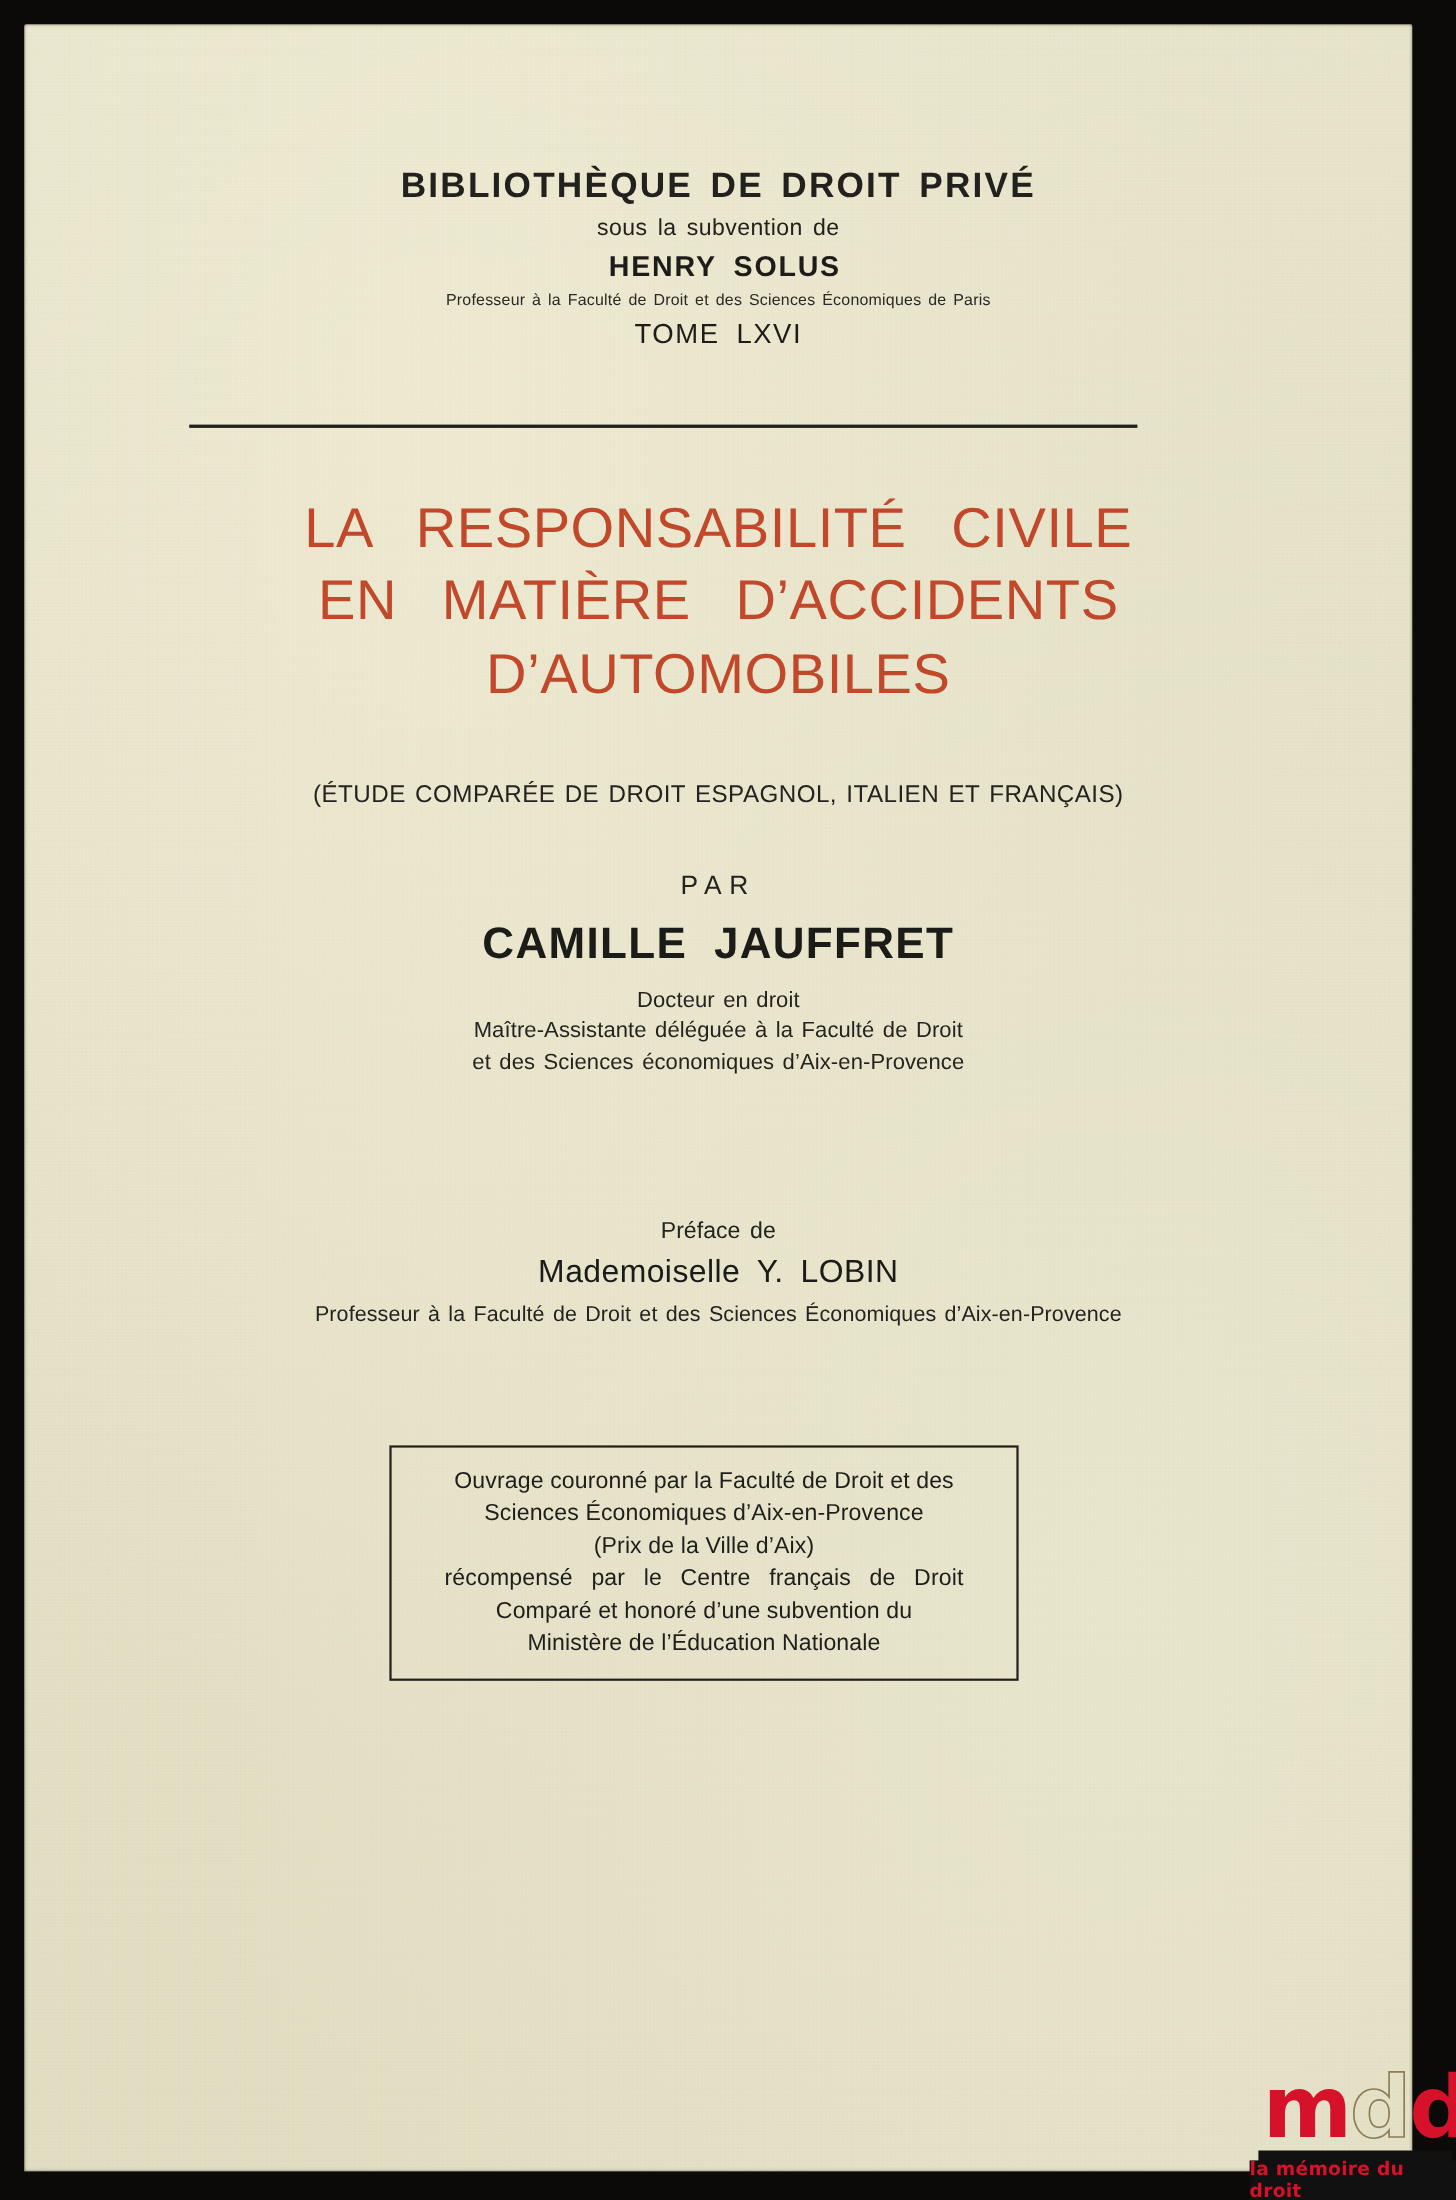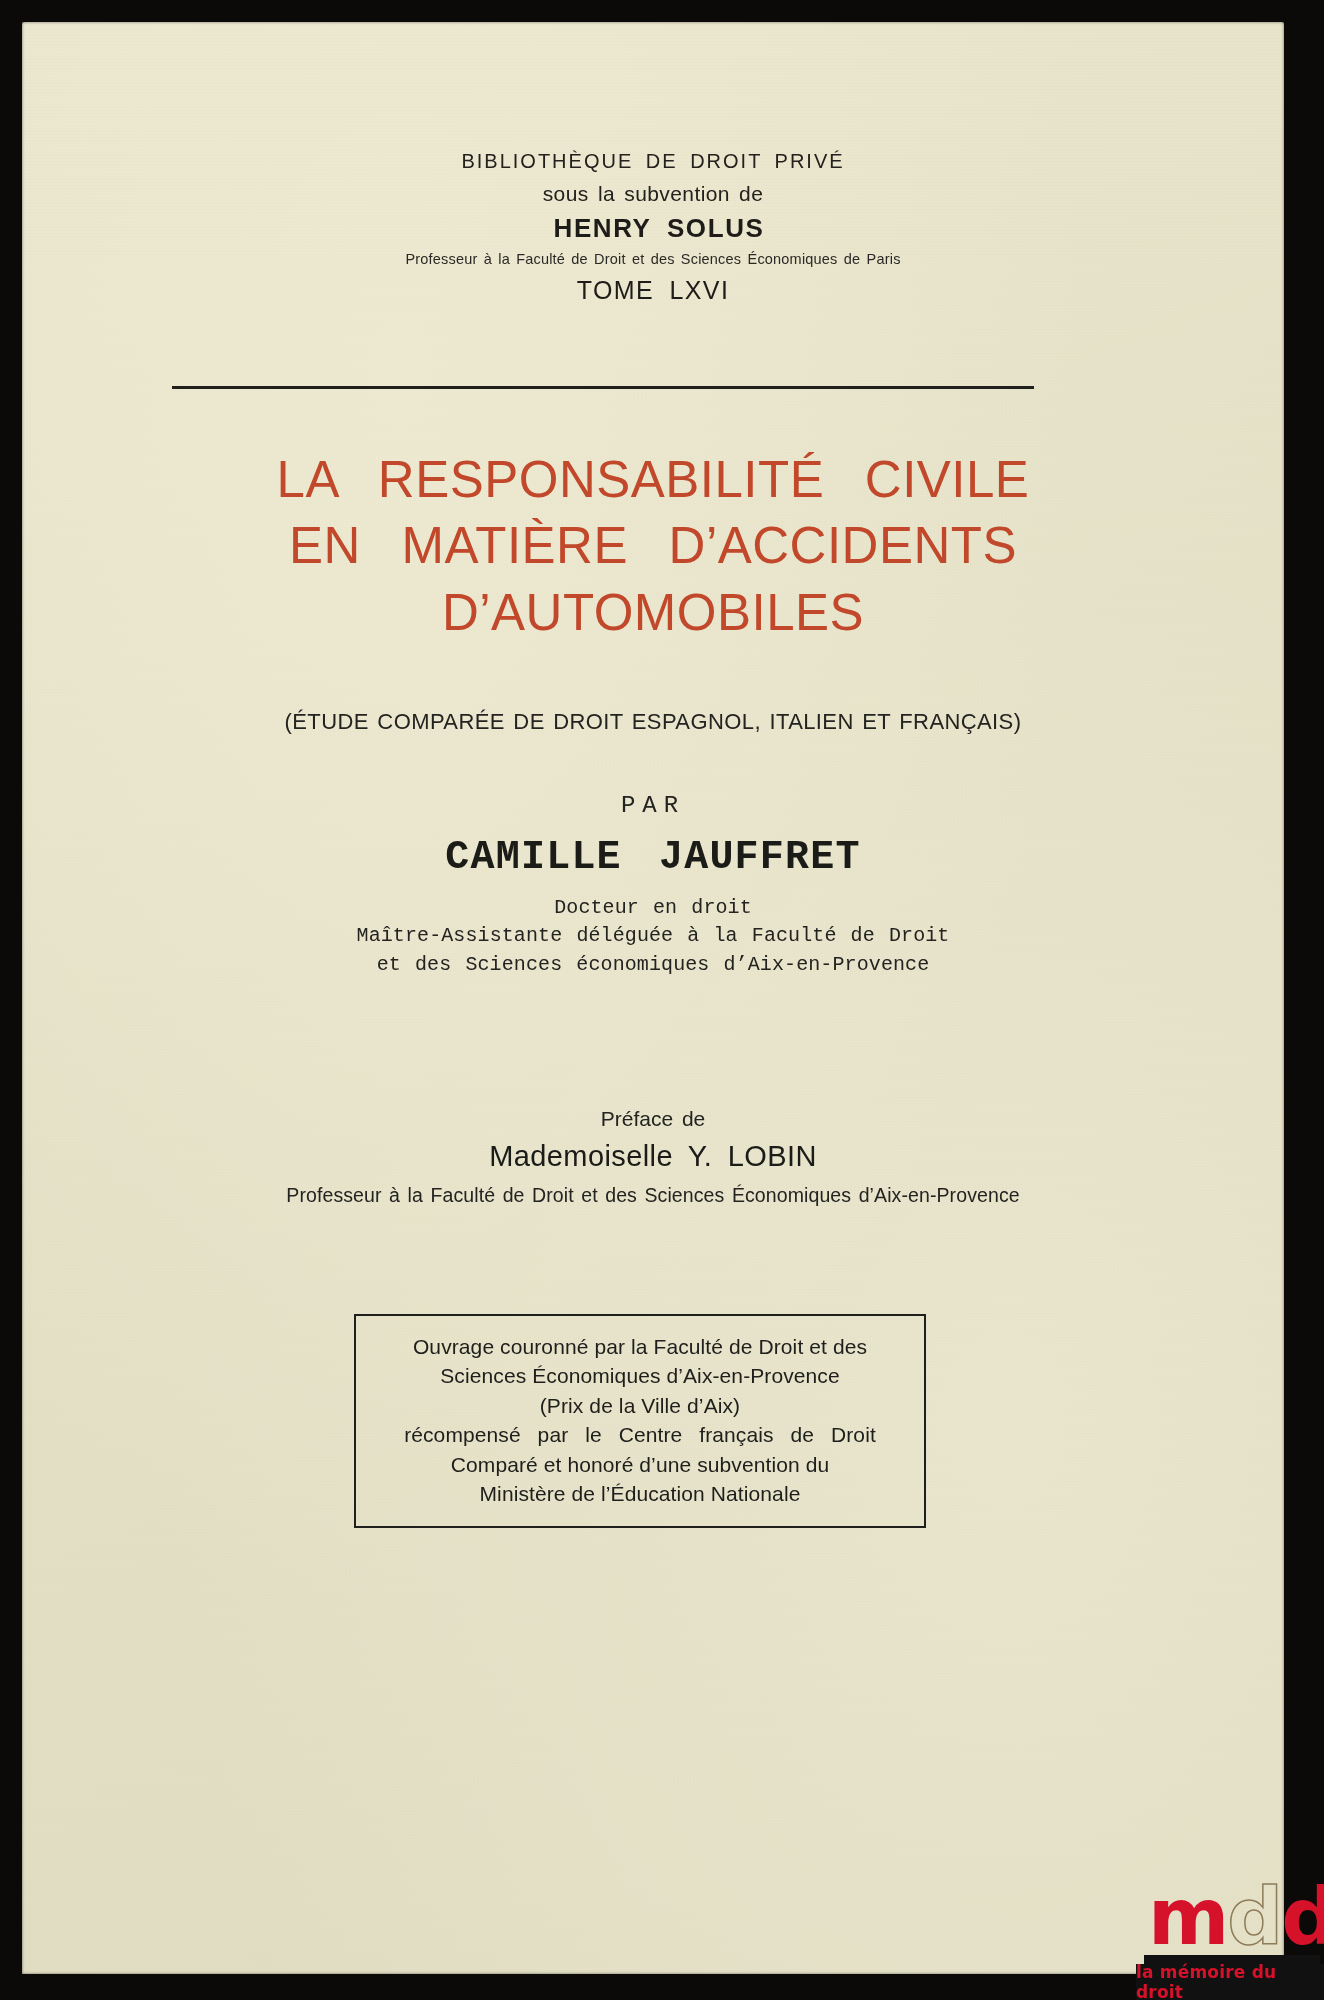--- a/index.html
+++ b/index.html
@@ -74,23 +74,23 @@
     text-align: center;
   }
 
   
   .series {
     position: absolute;
     left: 0; right: 0;
     top: 128px;
   }
   .series-title {
-    font-size: 20px;
+    font-size: 32px;
     letter-spacing: 2.0px;
-    font-weight: 400;
+    font-weight: 700;
     color: #22211d;
     word-spacing: 5px;
   }
   .series-sub {
     margin-top: 9px;
     font-size: 21px;
     letter-spacing: 0.4px;
     color: #22211d;
     word-spacing: 3px;
   }
@@ -153,21 +153,20 @@
     letter-spacing: 0.4px;
     color: #232320;
     word-spacing: 2px;
   }
 
   
   .author-block {
     position: absolute;
     left: 0; right: 0;
     top: 770px;
-    font-family: Liberation Mono, monospace;
   }
   .by {
     font-size: 24px;
     letter-spacing: 7px;
     color: #232320;
   }
   .author-name {
     margin-top: 16px;
     font-size: 40px;
     font-weight: 600;

